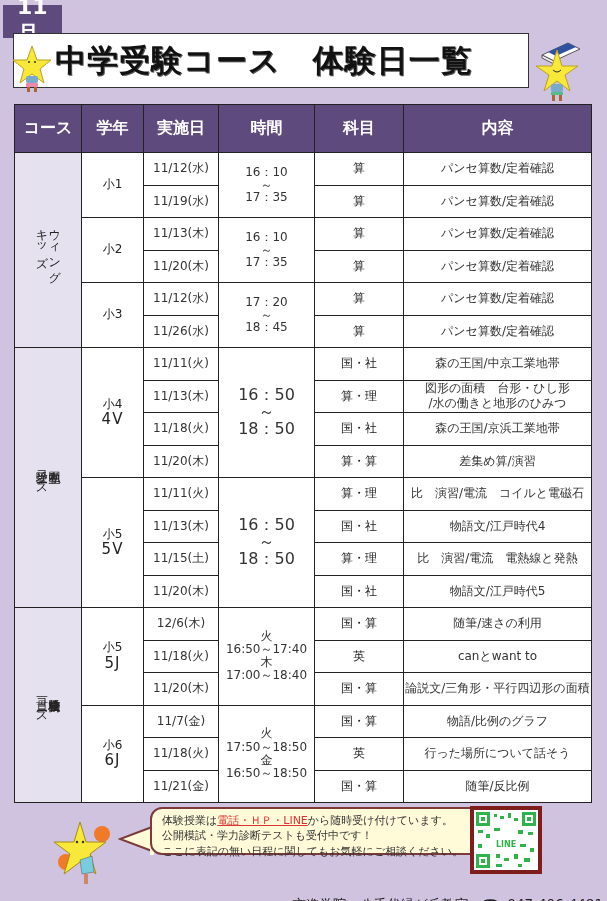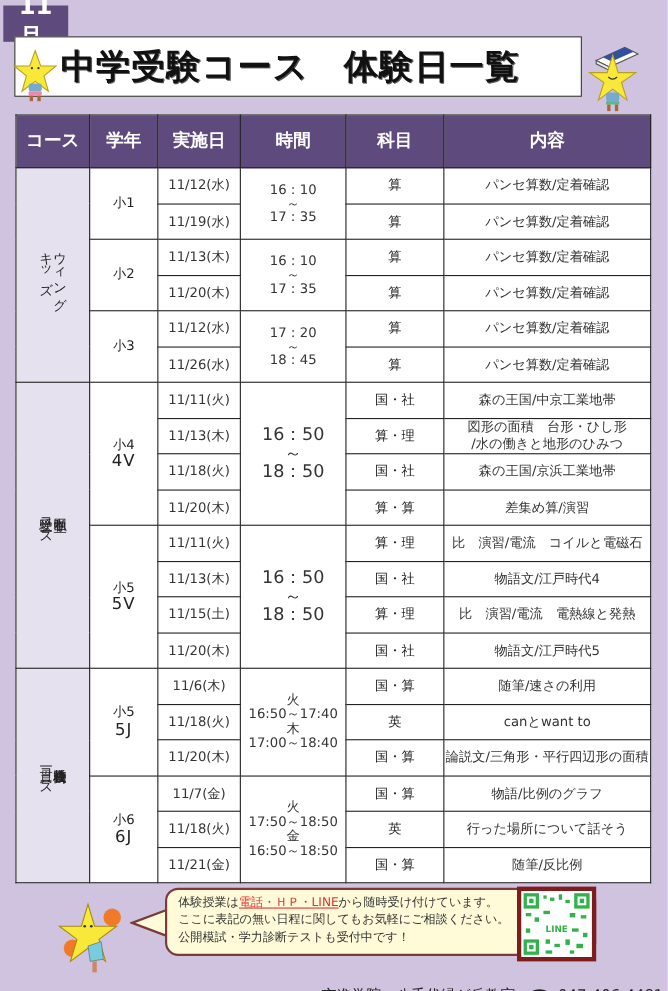--- a/index.html
+++ b/index.html
@@ -53,21 +53,21 @@
   td.date { font-size: 12px; color: #333; }
   td.time { font-size: 14px; line-height: 1.05; color: #333; }
   td.time.small { font-size: 12px; line-height: 1.1; }
   td.time.big { font-size: 16px; }
   td.time span { display: block; }
   td.subj { font-size: 13px; }
   td.content { font-size: 9.5px; color: #333; line-height: 1.25; }
   td.content span { display: block; }
 
   .bubble {
-    position: absolute; left: 150px; top: 807px; width: 392px; height: 62px;
+    position: absolute; left: 150px; top: 807px; width: 392px; height: 48px;
     background: #fffbd9; border: 2px solid #7d3a3a; border-radius: 12px;
     padding: 4px 0 0 10px; font-size: 11px; line-height: 1.4; color: #333;
   }
   .bubble .hl { color: #e03030; text-decoration: underline; }
   .bubble-tail { position: absolute; left: 118px; top: 825px; }
   .qr {
     position: absolute; left: 470px; top: 806px; width: 72px; height: 68px;
     background: #7f1d1d; padding: 4px;
   }
   .qr-inner { width: 100%; height: 100%; background: #fff; position: relative; }
@@ -282,21 +282,21 @@
     </tr>
 
     <tr>
       <td class="course" rowspan="6">
         <span class="vert"><span>高校受験合格</span><br><span>一貫コース</span></span>
       </td>
       <td class="grade" rowspan="3">
           <span class="small">小5</span>
           <span class="big">5J</span>
         </td>
-      <td class="date">11/6(木)</td>
+      <td class="date">12/6(木)</td>
       <td class="time small" rowspan="3">
         <span>火</span>
           <span>16:50～17:40</span>
           <span>木</span>
           <span>17:00～18:40</span>
       </td>
       <td class="subj">国・算</td>
       <td class="content">
           <span>随筆/速さの利用</span>
         </td>
@@ -359,22 +359,22 @@
   <rect x="34" y="54" width="4" height="10" fill="#c86"></rect>
 </svg>
 
 <svg class="bubble-tail" width="36" height="30" viewBox="0 0 36 30">
   <polygon points="34,2 2,14 34,26" fill="#fffbd9" stroke="#7d3a3a" stroke-width="2"></polygon>
   <rect x="32" y="0" width="5" height="30" fill="#fffbd9"></rect>
 </svg>
 
 <div class="bubble">
   <div><span>体験授業は</span><span class="hl">電話・ＨＰ・LINE</span><span>から随時受け付けています。</span></div>
+  <div>公開模試・学力診断テストも受付中です！</div>
   <div>ここに表記の無い日程に関してもお気軽にご相談ください。</div>
-  <div>公開模試・学力診断テストも受付中です！</div>
 </div>
 
 <div class="qr">
   <svg class="qr-inner" width="64" height="60" viewBox="0 0 64 60">
     <rect width="64" height="60" fill="#fff"></rect>
     <g fill="#2fb34a">
       <rect x="2" y="2" width="14" height="14"></rect>
         <rect x="48" y="2" width="14" height="14"></rect>
         <rect x="2" y="44" width="14" height="14"></rect>
       <rect x="20" y="4" width="3" height="3"></rect>

